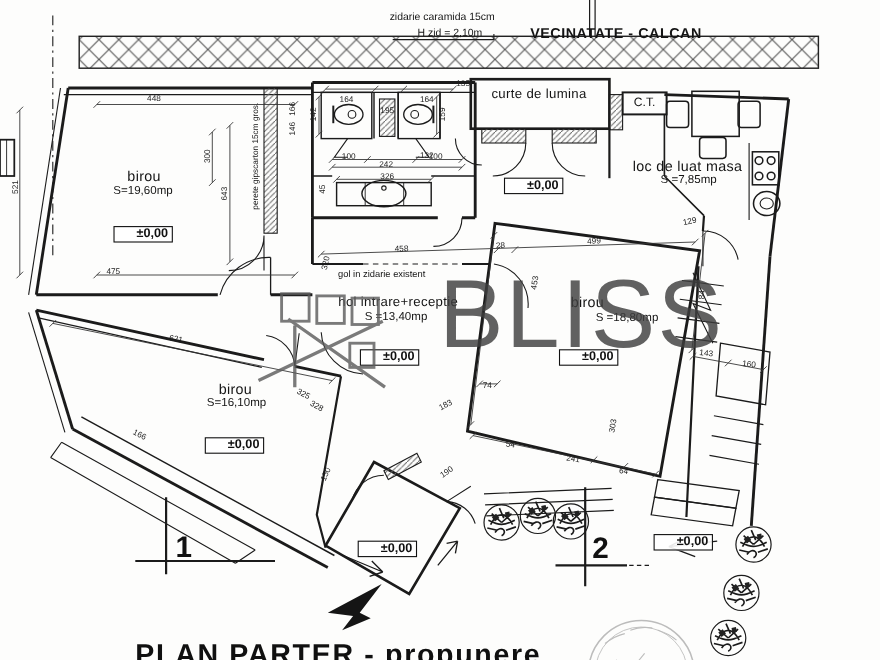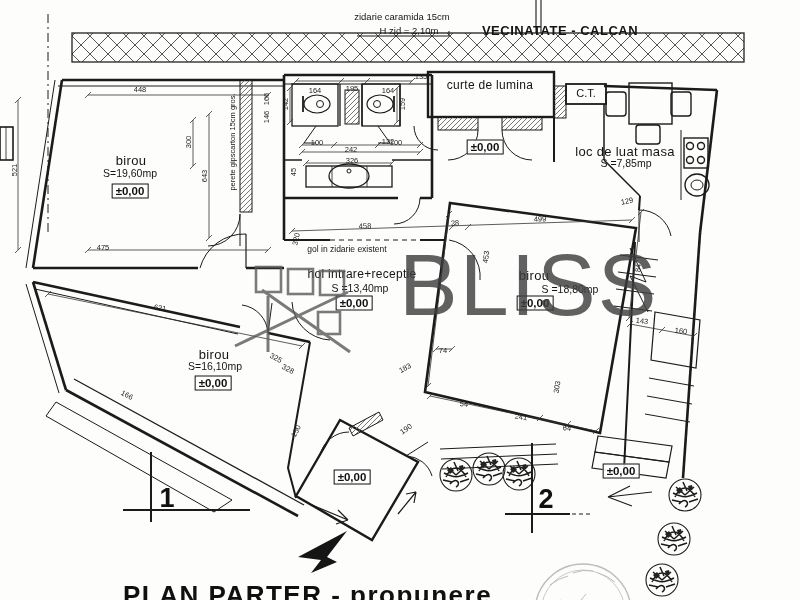--- a/index.html
+++ b/index.html
@@ -8,21 +8,21 @@
   .canvas svg{position:absolute;left:0;top:0;z-index:1;}
   .lbl{position:absolute;transform:translate(-50%,-50%);color:#141414;white-space:nowrap;z-index:3;text-align:center;}
   .note{font-size:9.5px;}
   .note-bold{font-size:13px;font-weight:bold;letter-spacing:.5px;}
   .room-name{font-weight:normal;font-size:13px;letter-spacing:.3px;}
   .room-name.sm{font-size:12px;}
   .room-area{font-size:10.5px;}
   .tiny{font-size:8.5px;}
   .rot90{transform:translate(-50%,-50%) rotate(-90deg);}
   .elev{position:absolute;transform:translate(-50%,-50%);border:1.6px solid #101010;background:rgba(255,255,255,.9);
-        padding:0 3px 1px 3px;font-weight:bold;font-size:11.5px;color:#101010;z-index:4;white-space:nowrap;}
+        padding:0 3px 1px 20px;font-weight:bold;font-size:11.5px;color:#101010;z-index:4;white-space:nowrap;margin-top:22px;}
   .dim{position:absolute;font-size:7.5px;color:#1d1d1d;z-index:3;white-space:nowrap;}
   .section-num{position:absolute;transform:translate(-50%,-50%);font-size:27px;font-weight:bold;color:#111;z-index:3;}
   .title{position:absolute;left:123px;top:580px;font-size:26px;font-weight:bold;letter-spacing:1.5px;color:#101010;z-index:4;white-space:nowrap;}
   .wm{position:absolute;color:rgba(62,62,62,.82);z-index:6;pointer-events:none;white-space:nowrap;}
   .wm-1{left:399px;top:241px;font-size:88px;line-height:1;letter-spacing:2px;}
   .wm-2{left:402px;top:296px;font-size:61px;line-height:1;letter-spacing:3px;}
 </style>
 </head>
 <body>
 
@@ -260,21 +260,21 @@
     </div>
   <div>
       <span class="dim" style="left: 140px; top: 89px; transform: translate(-50%, -50%) rotate(0deg);">448</span>
       <span class="dim" style="left: 103px; top: 247px; transform: translate(-50%, -50%) rotate(0deg);">475</span>
       <span class="dim" style="left: 14px; top: 170px; transform: translate(-50%, -50%) rotate(-90deg);">521</span>
       <span class="dim" style="left: 204px; top: 176px; transform: translate(-50%, -50%) rotate(-90deg);">643</span>
       <span class="dim" style="left: 188px; top: 142px; transform: translate(-50%, -50%) rotate(-90deg);">300</span>
       <span class="dim" style="left: 266px; top: 99px; transform: translate(-50%, -50%) rotate(-90deg);">166</span>
       <span class="dim" style="left: 266px; top: 117px; transform: translate(-50%, -50%) rotate(-90deg);">146</span>
       <span class="dim" style="left: 315px; top: 90px; transform: translate(-50%, -50%) rotate(0deg);">164</span>
-      <span class="dim" style="left: 352px; top: 88px; transform: translate(-50%, -50%) rotate(0deg);">195</span>
+      <span class="dim" style="left: 352px; top: 100px; transform: translate(-50%, -50%) rotate(0deg);">195</span>
       <span class="dim" style="left: 388px; top: 90px; transform: translate(-50%, -50%) rotate(0deg);">164</span>
       <span class="dim" style="left: 421px; top: 76px; transform: translate(-50%, -50%) rotate(0deg); text-align: center;">135</span>
       <span class="dim" style="left: 285px; top: 104px; transform: translate(-50%, -50%) rotate(-90deg);">142</span>
       <span class="dim" style="left: 402px; top: 104px; transform: translate(-50%, -50%) rotate(-90deg);">159</span>
       <span class="dim" style="left: 317px; top: 142px; transform: translate(-50%, -50%) rotate(0deg);">100</span>
       <span class="dim" style="left: 352px; top: 141px; transform: translate(-50%, -50%) rotate(0deg); margin-left: 36px;">132</span>
       <span class="dim" style="left: 396px; top: 142px; transform: translate(-50%, -50%) rotate(0deg);">100</span>
       <span class="dim" style="left: 351px; top: 149px; transform: translate(-50%, -50%) rotate(0deg);">242</span>
       <span class="dim" style="left: 352px; top: 160px; transform: translate(-50%, -50%) rotate(0deg);">326</span>
       <span class="dim" style="left: 293px; top: 172px; transform: translate(-50%, -50%) rotate(-90deg);">45</span>

